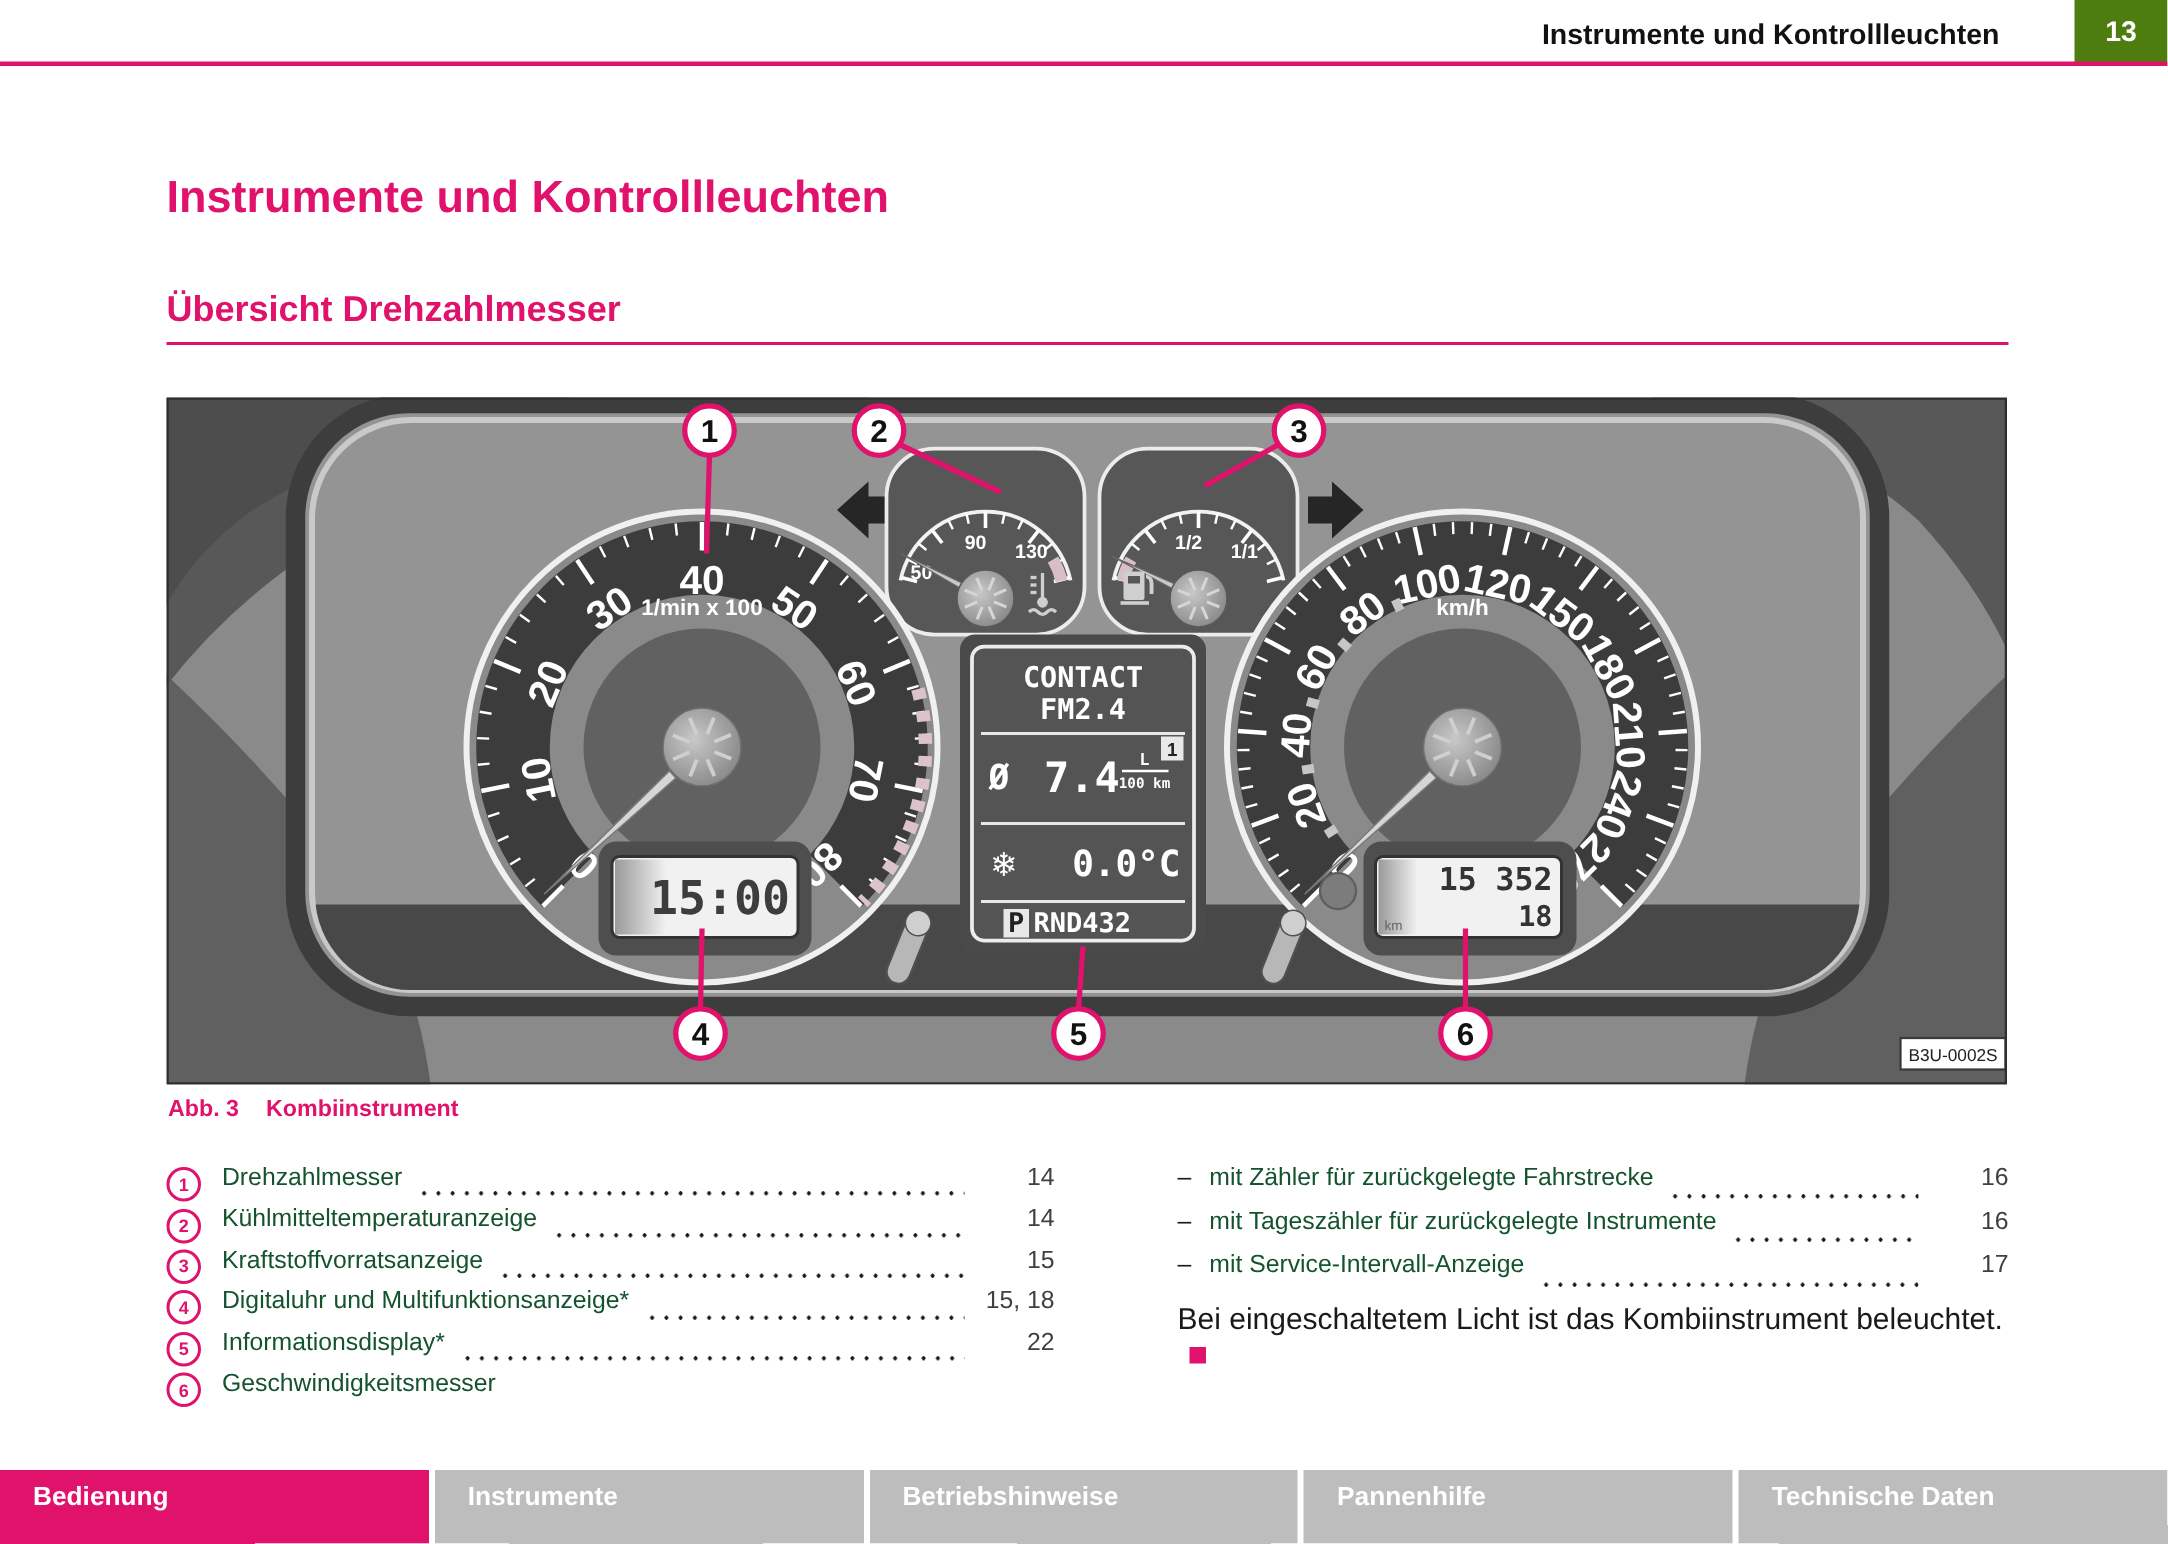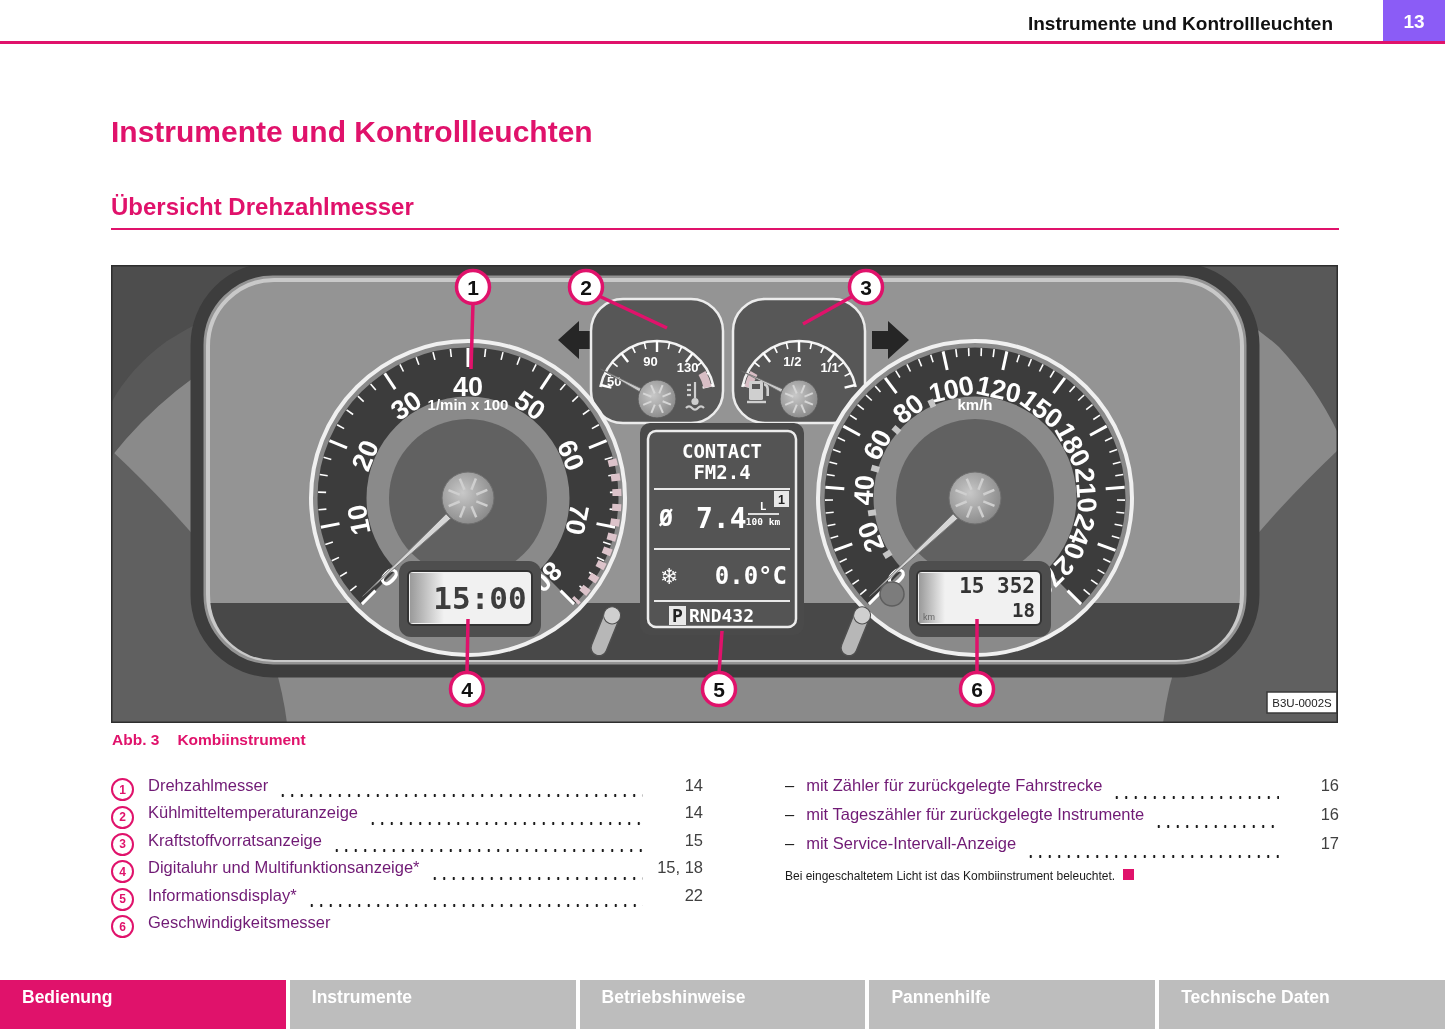--- a/index.html
+++ b/index.html
@@ -2,47 +2,47 @@
 <html><head>
 <meta charset="utf-8">
 <style>
   html,body{margin:0;padding:0;}
   body{
     width:1445px;height:1029px;position:relative;background:#ffffff;
     font-family:"Liberation Sans", sans-serif;overflow:hidden;
   }
   
   .header-title{position:absolute;top:13px;right:112px;font-size:19px;font-weight:bold;color:#111;}
-  .page-badge{position:absolute;top:0;right:0;width:62px;height:44px;background:#8b5cf6;
+  .page-badge{position:absolute;top:0;right:0;width:62px;height:44px;background:#4d7c0f;
     color:#fff;font-size:19px;font-weight:bold;display:flex;align-items:center;justify-content:center;}
   .header-rule{position:absolute;top:41px;left:0;width:1445px;height:3px;background:#e0126b;}
   
   .main-title{position:absolute;left:111px;top:115px;font-size:30px;font-weight:bold;color:#e0126b;}
   .sub-title{position:absolute;left:111px;top:193px;font-size:24px;font-weight:bold;color:#e0126b;}
   .sub-rule{position:absolute;left:111px;top:228px;width:1228px;height:2px;background:#e0126b;}
   
   .figure-wrap{position:absolute;left:111px;top:265px;width:1227px;height:458px;}
   .figure-caption{position:absolute;left:112px;top:731px;font-size:15.5px;font-weight:bold;color:#e0126b;}
   .figure-caption .cap-text{margin-left:18px;}
   
   .legend-left{position:absolute;left:111px;top:776px;width:592px;}
   .legend-right{position:absolute;left:785px;top:776px;width:554px;}
   .lrow{display:flex;align-items:baseline;height:27.4px;}
   .rrow{display:flex;align-items:baseline;height:29.2px;}
   .lnum{flex:none;width:19px;height:19px;border:2px solid #e0126b;border-radius:50%;
     color:#e0126b;font-size:12px;font-weight:bold;display:flex;align-items:center;justify-content:center;
     align-self:center;margin-right:14px;}
   .ldash{flex:none;margin-right:12px;font-size:16.5px;color:#1a1a1a;}
-  .llabel{flex:none;font-size:16.5px;color:#701a75;white-space:nowrap;}
+  .llabel{flex:none;font-size:16.5px;color:#14532d;white-space:nowrap;}
   .dots{flex:1;align-self:flex-end;height:3px;margin:0 8px 6px 10px;
     background-image:radial-gradient(circle,#1a1a1a 1.2px,transparent 1.45px);
     background-size:9.5px 3px;background-repeat:repeat-x;background-position:left bottom;}
   .no-dots .dots{background:none;}
   .lpages{flex:none;min-width:52px;text-align:right;font-size:16.5px;color:#404040;white-space:nowrap;}
-  .note-line{position:absolute;left:785px;top:869px;width:560px;font-size:12px;color:#1a1a1a;}
+  .note-line{position:absolute;left:785px;top:869px;width:560px;font-size:20px;color:#1a1a1a;}
   .note-square{display:inline-block;width:11px;height:11px;background:#e0126b;margin-left:8px;}
   
   .footer{position:absolute;left:0;bottom:0;width:1445px;height:49px;display:flex;gap:4px;background:#fff;border-radius:19px;}
   .tab{flex:1;background:#bdbdbd;color:#fff;font-size:17.5px;font-weight:bold;
     padding:7px 0 0 22px;box-sizing:border-box;}
   .tab.active{background:#e0126b;}
   
   svg text{font-family:"Liberation Sans", sans-serif;}
   .lcd{font-family:"DejaVu Sans Mono", monospace;font-weight:bold;}
 </style>

